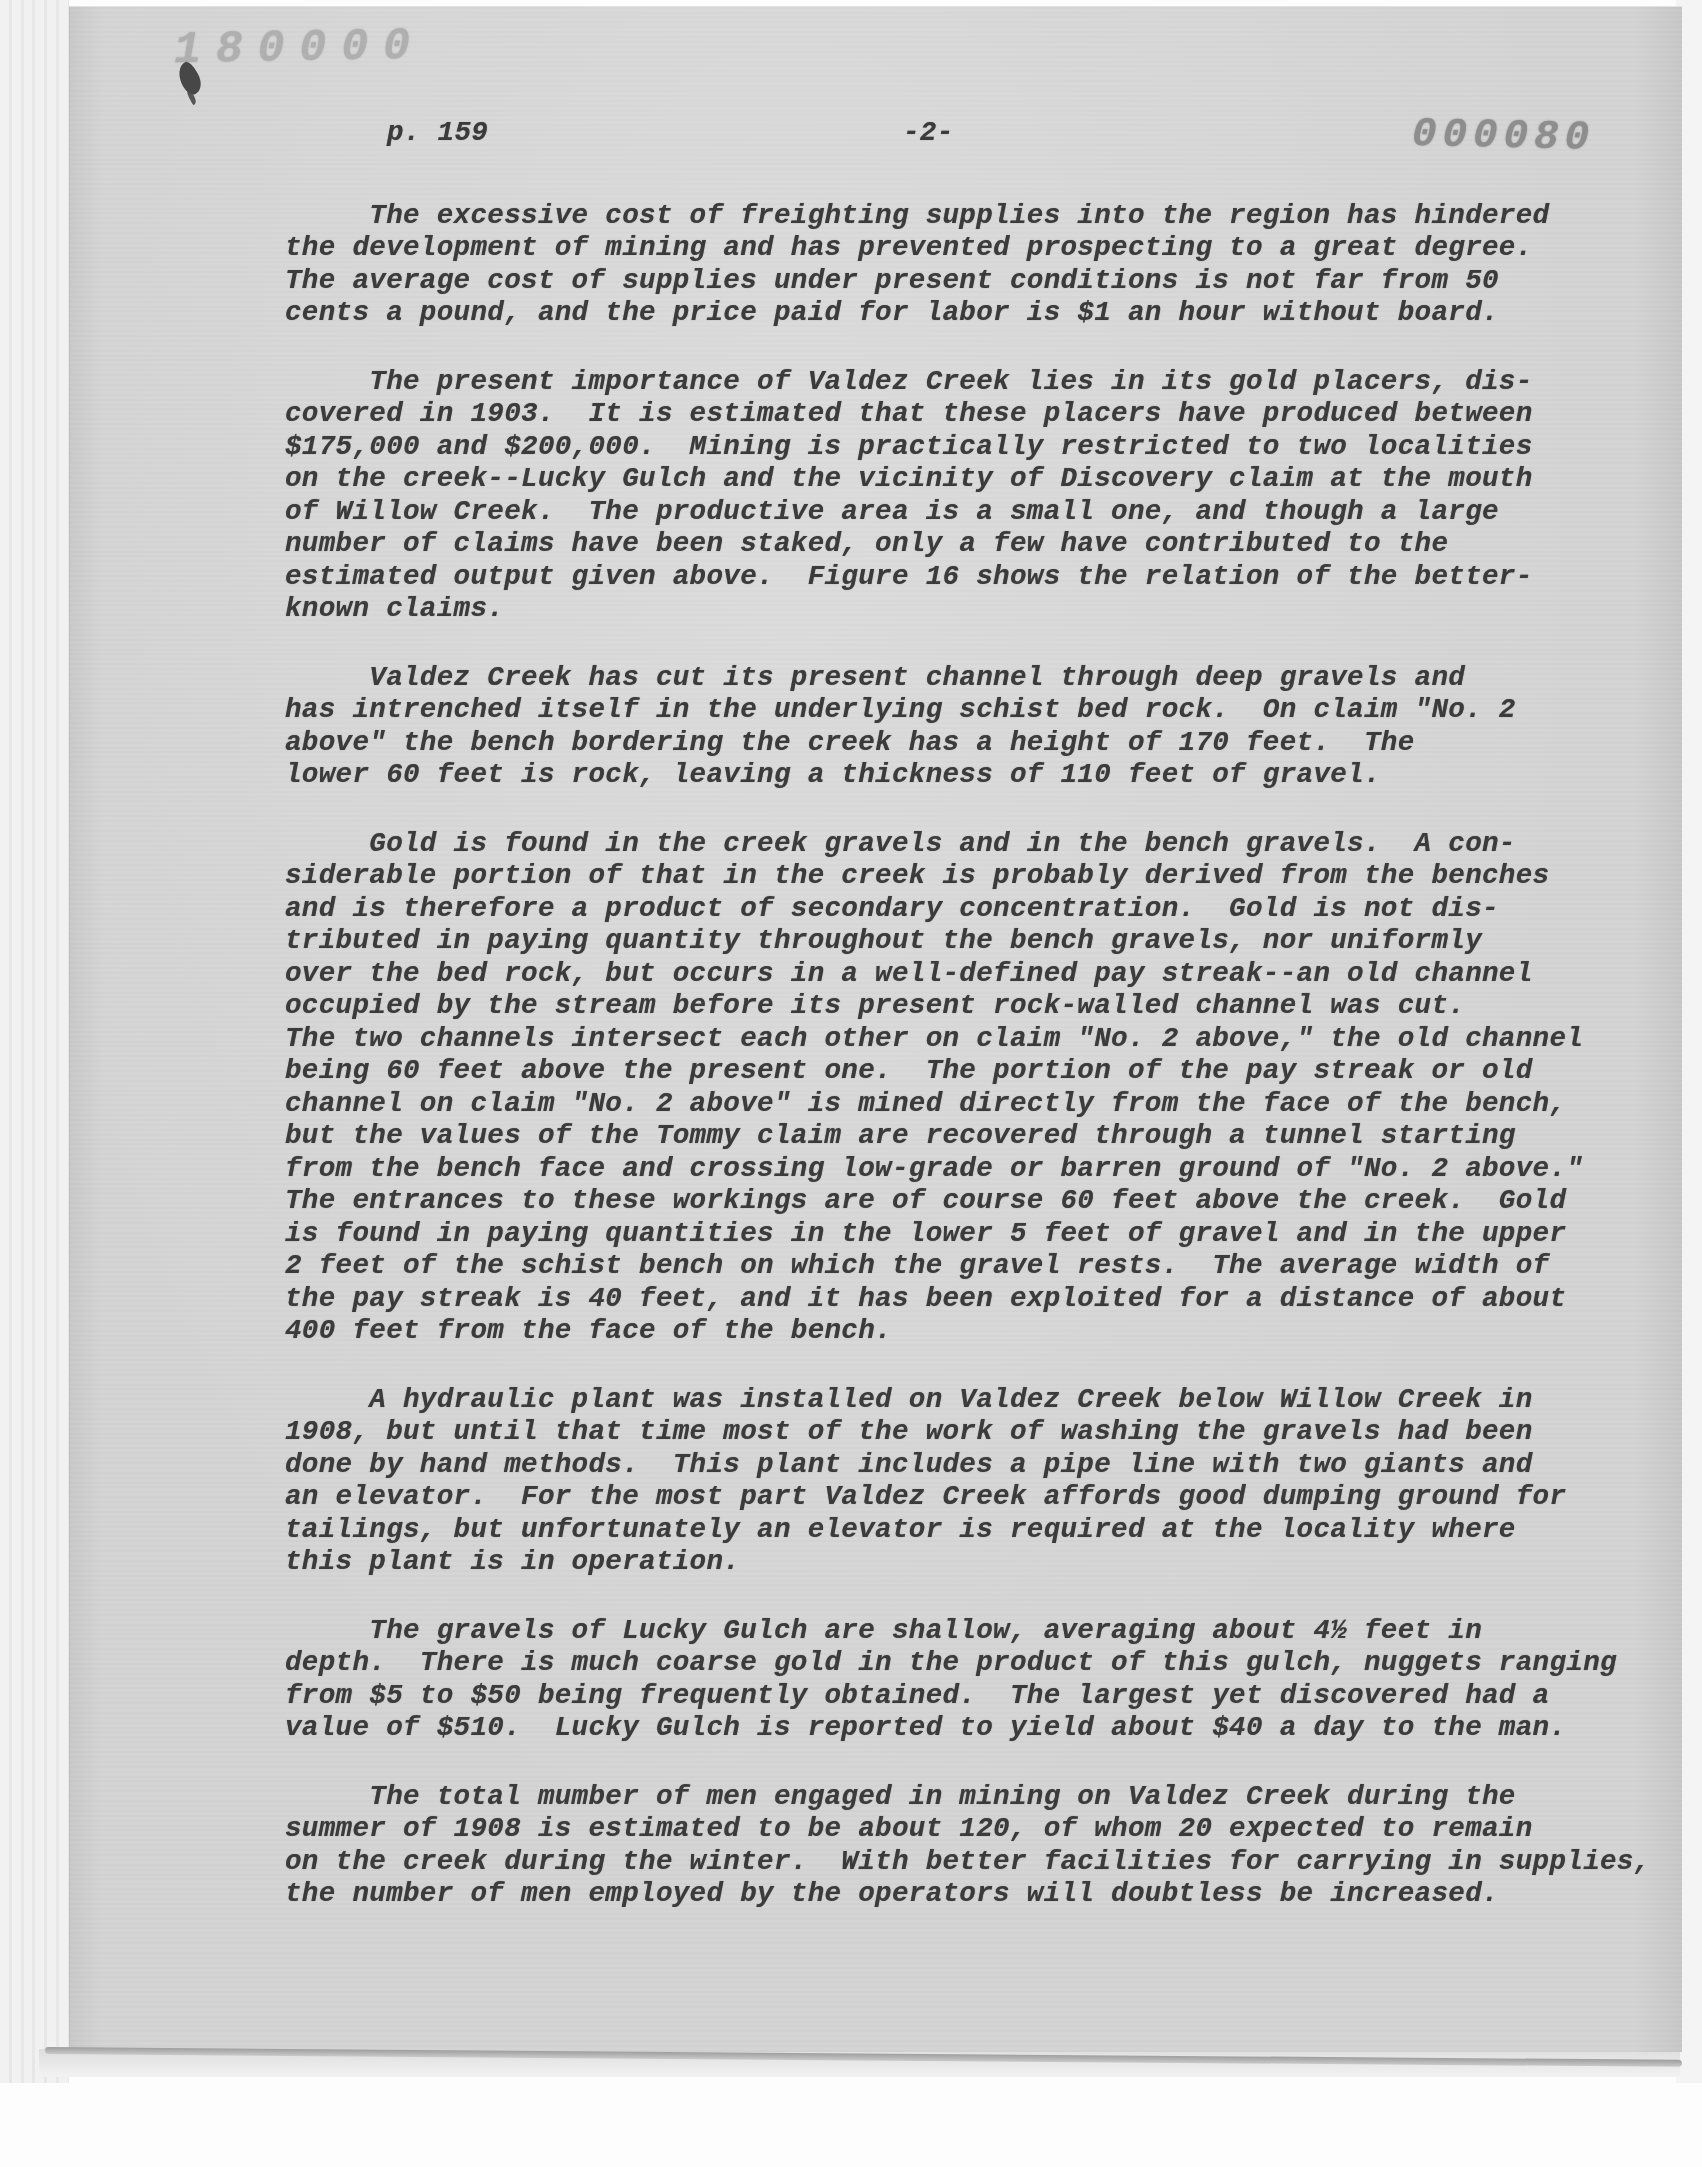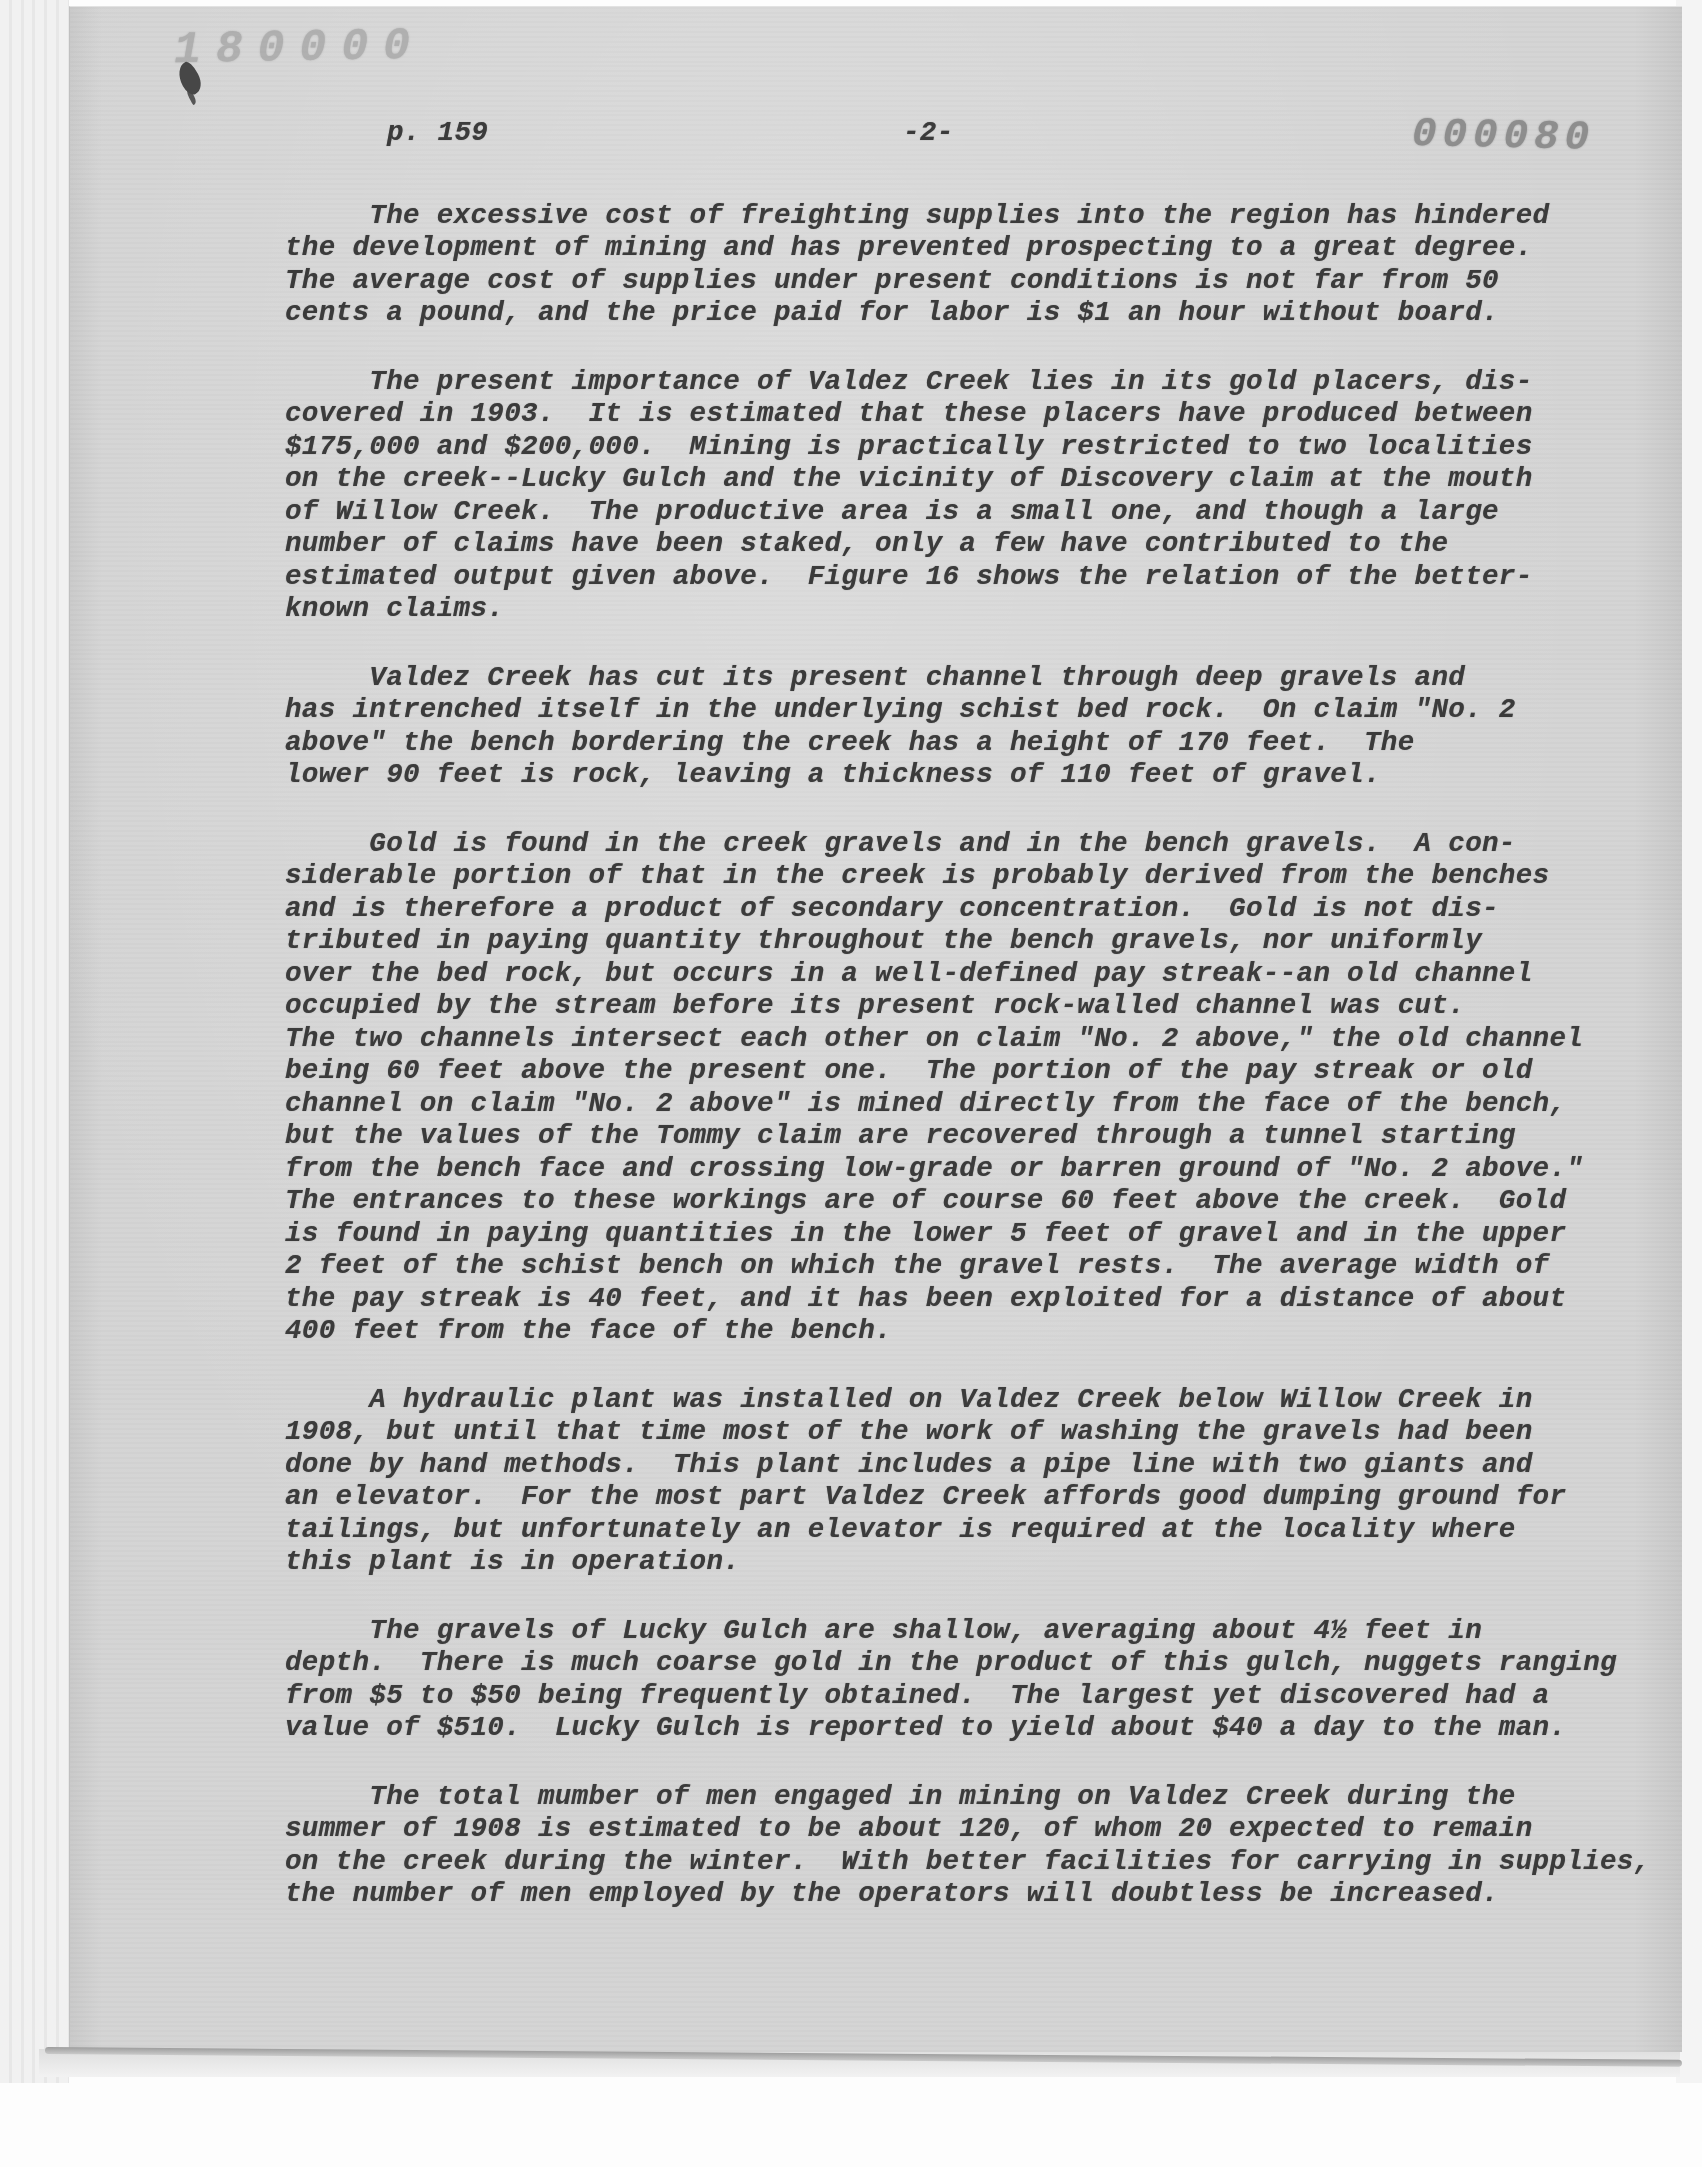--- a/index.html
+++ b/index.html
@@ -95,21 +95,21 @@
 covered in 1903.  It is estimated that these placers have produced between
 $175,000 and $200,000.  Mining is practically restricted to two localities
 on the creek--Lucky Gulch and the vicinity of Discovery claim at the mouth
 of Willow Creek.  The productive area is a small one, and though a large
 number of claims have been staked, only a few have contributed to the
 estimated output given above.  Figure 16 shows the relation of the better-
 known claims.</p>
       <p>     Valdez Creek has cut its present channel through deep gravels and
 has intrenched itself in the underlying schist bed rock.  On claim "No. 2
 above" the bench bordering the creek has a height of 170 feet.  The
-lower 90 feet is rock, leaving a thickness of 110 feet of gravel.</p>
+lower 60 feet is rock, leaving a thickness of 110 feet of gravel.</p>
       <p>     Gold is found in the creek gravels and in the bench gravels.  A con-
 siderable portion of that in the creek is probably derived from the benches
 and is therefore a product of secondary concentration.  Gold is not dis-
 tributed in paying quantity throughout the bench gravels, nor uniformly
 over the bed rock, but occurs in a well-defined pay streak--an old channel
 occupied by the stream before its present rock-walled channel was cut.
 The two channels intersect each other on claim "No. 2 above," the old channel
 being 60 feet above the present one.  The portion of the pay streak or old
 channel on claim "No. 2 above" is mined directly from the face of the bench,
 but the values of the Tommy claim are recovered through a tunnel starting

